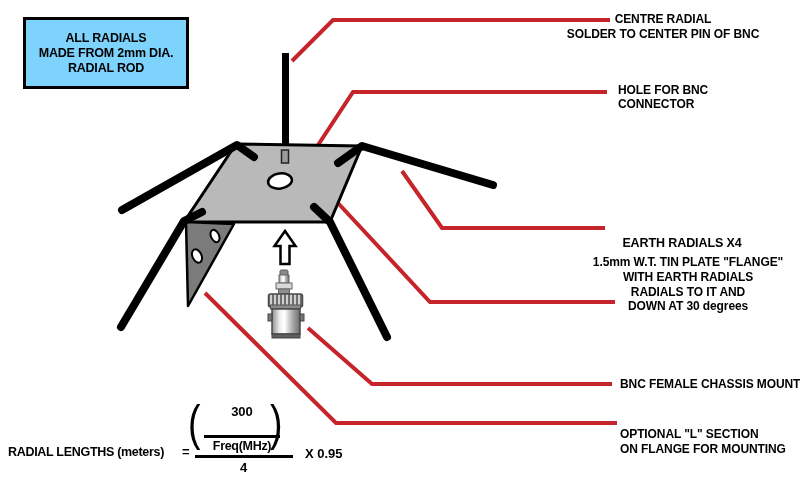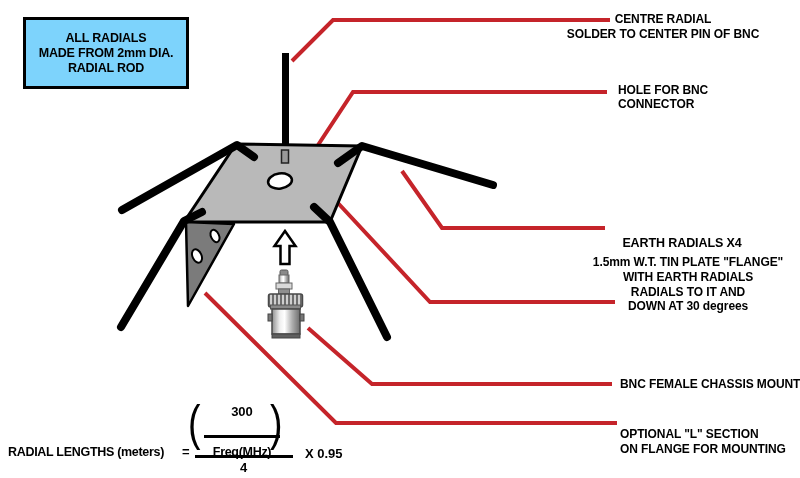--- a/index.html
+++ b/index.html
@@ -24,21 +24,21 @@
   .c-optional{left:620px;top:427px;line-height:15px;}
   .formula{position:absolute;left:6px;top:398px;width:380px;height:80px;font-size:13px;}
   .f-lhs{position:absolute;left:2px;top:47px;letter-spacing:-0.3px;font-size:12.5px;}
   .f-eq{position:absolute;left:176px;top:46px;}
   .f-paren{position:absolute;top:-4px;font-size:50px;font-weight:normal;transform:scaleX(0.75);}
   .f-paren-open{left:180px;}
   .f-paren-close{left:262px;}
   .f-inner{position:absolute;left:196px;top:6px;width:80px;text-align:center;}
   .f-inner-num{font-size:13px;padding-bottom:16px;}
   .f-inner-bar{height:3px;background:#000;width:76px;margin:0 auto;}
-  .f-inner-den{font-size:12.5px;padding-top:7px;letter-spacing:-0.3px;}
+  .f-inner-den{font-size:12.5px;padding-top:1px;letter-spacing:-0.3px;}
   .f-bar{position:absolute;left:189px;top:57px;width:98px;height:3px;background:#000;}
   .f-den{position:absolute;left:234px;top:62px;}
   .f-mult{position:absolute;left:299px;top:48px;text-align:right;}
 </style>
 </head>
 <body>
 
 <div class="stage">
 
   <svg class="diagram-svg" width="800" height="478" viewBox="0 0 800 478">

